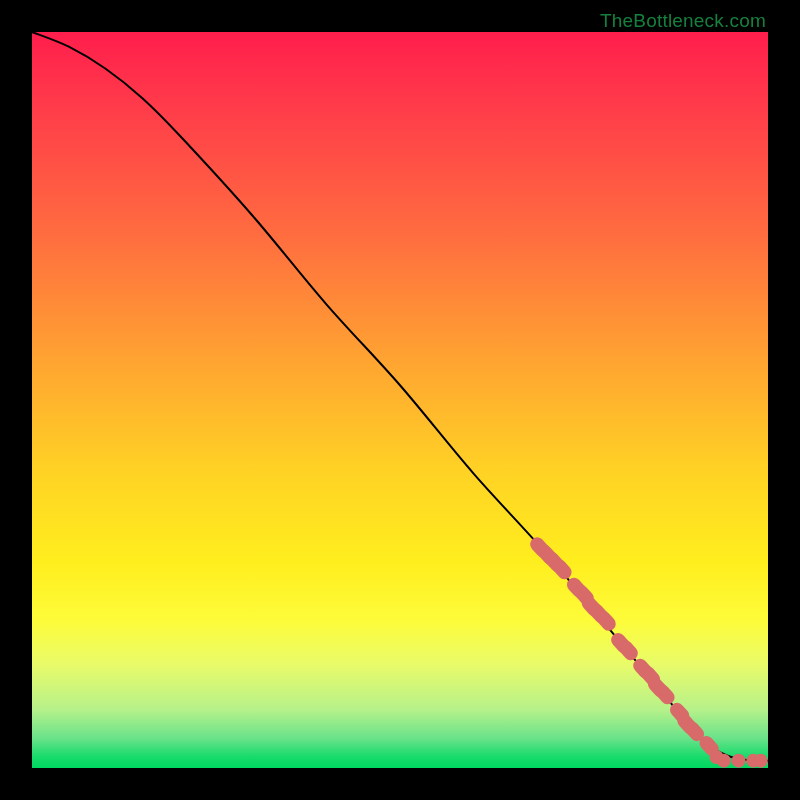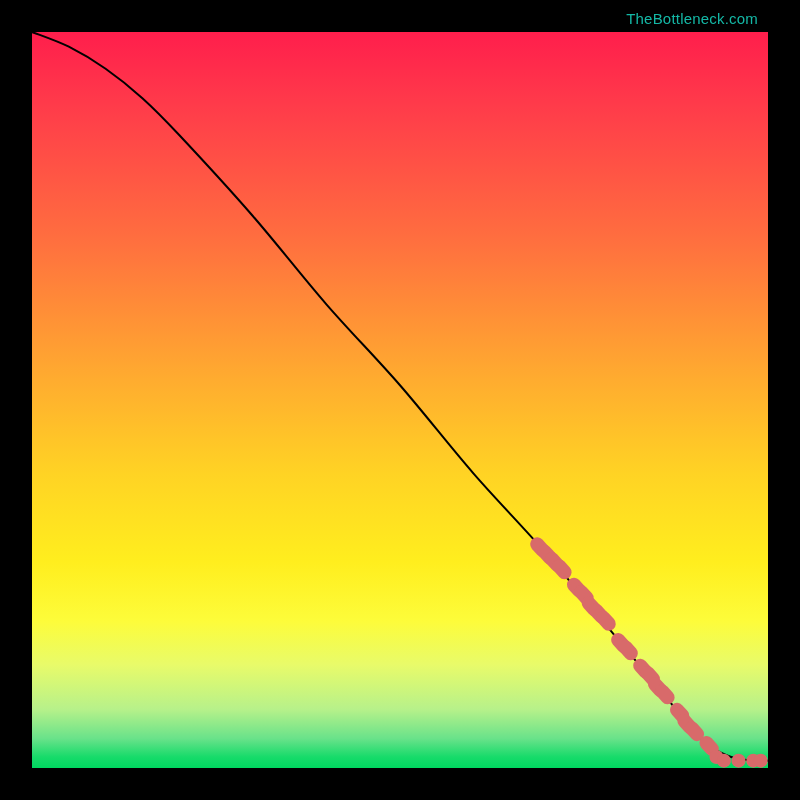--- a/index.html
+++ b/index.html
@@ -35,24 +35,24 @@
       #fdfc3a 80%,
       #e8fb6a 86%,
       #b7f18a 92%,
       #69e28a 96%,
       #17db6a 98.5%,
       #00d860 100%
     );
   }
   .watermark {
     position: absolute;
-    right: 42px;
+    right: 34px;
     top: 10px;
-    color: #14b8a6;
-    font-size: 15px;
+    color: #15803d;
+    font-size: 19px;
     font-weight: 500;
     letter-spacing: 0.2px;
   }
   svg.overlay {
     position: absolute;
     left: 0;
     top: 0;
     width: 736px;
     height: 736px;
     overflow: visible;

